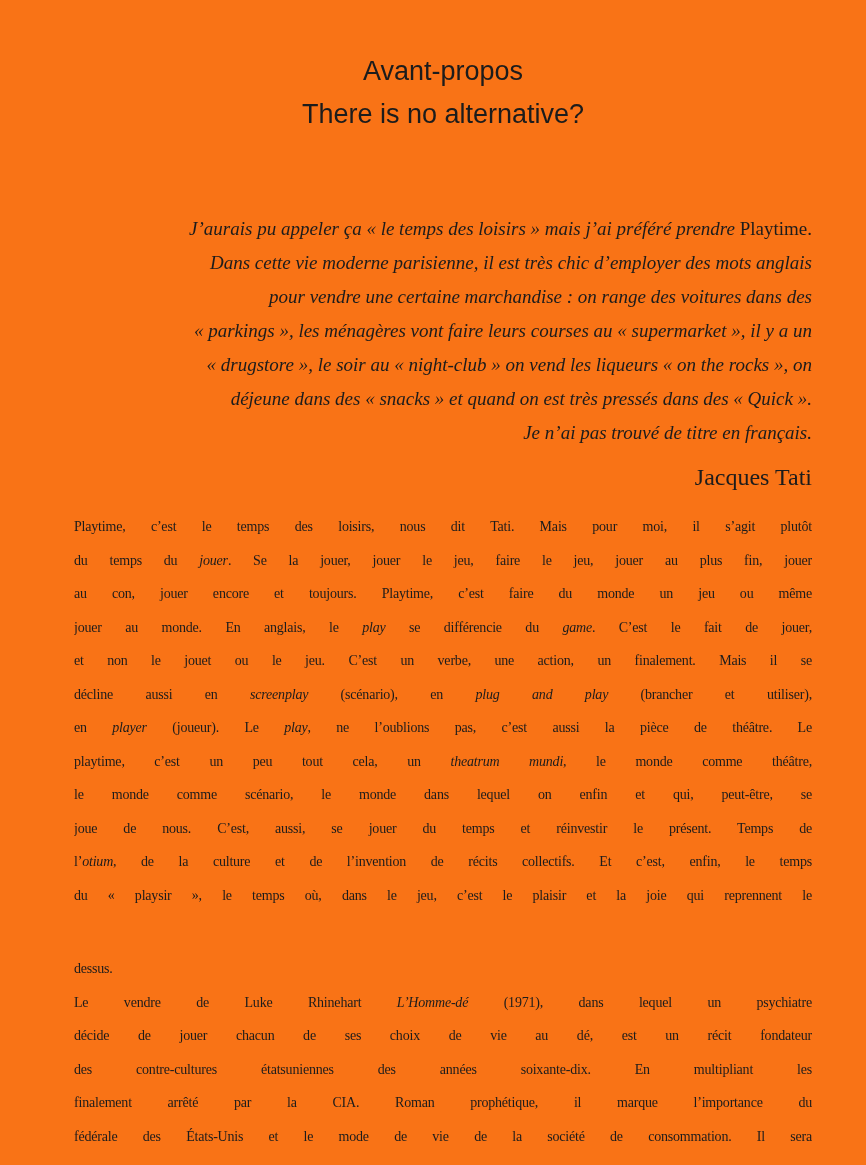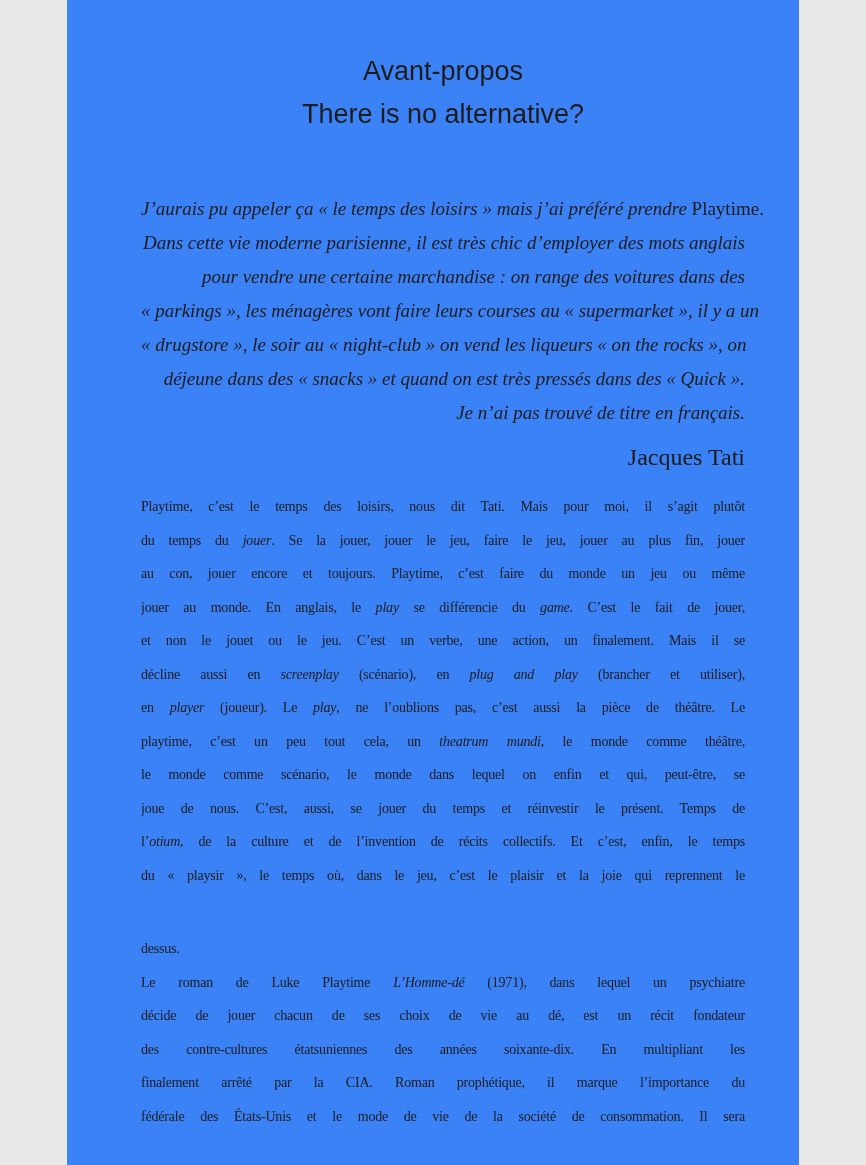--- a/index.html
+++ b/index.html
@@ -2,40 +2,40 @@
 <html><head>
 <meta charset="utf-8">
 <style>
   html, body {
     margin: 0;
     padding: 0;
     background: #e8e8e8;
   }
   .page {
     position: relative;
-    width: 732px;
+    width: 866px;
     height: 1165px;
-    background: #3b82f6;
+    background: #f97316;
     color: #1c1c1c;
     font-family: "Liberation Serif", serif;
     overflow: hidden;
     margin: 0 auto;
   }
   .textblock {
     padding: 50px 54px 0 74px; 
   }
   .title-block {
     text-align: center;
     font-family: "Liberation Sans", sans-serif;
     font-weight: 400;
     font-size: 27px;
     line-height: 43px;
   }
   .epigraph {
-    margin-top: 56px;
+    margin-top: 76px;
     font-size: 19px;
     line-height: 34px;
   }
   .ep-line {
     text-align: right;
     white-space: nowrap;
   }
   .it { font-style: italic; }
   .rm { font-style: normal; }
   .attribution {
@@ -98,21 +98,21 @@
           <div class="line body-line just"><span class="rm">décline aussi en </span><span class="it">screenplay</span><span class="rm"> (scénario), en </span><span class="it">plug and play</span><span class="rm"> (brancher et utiliser),</span></div>
           <div class="line body-line just"><span class="rm">en </span><span class="it">player</span><span class="rm"> (joueur). Le </span><span class="it">play</span><span class="rm">, ne l’oublions pas, c’est aussi la pièce de théâtre. Le</span></div>
           <div class="line body-line just"><span class="rm">playtime, c’est un peu tout cela, un </span><span class="it">theatrum mundi</span><span class="rm">, le monde comme théâtre,</span></div>
           <div class="line body-line just"><span class="rm">le monde comme scénario, le monde dans lequel on enfin et qui, peut-être, se</span></div>
           <div class="line body-line just"><span class="rm">joue de nous. C’est, aussi, se jouer du temps et réinvestir le présent. Temps de</span></div>
           <div class="line body-line just"><span class="rm">l’</span><span class="it">otium</span><span class="rm">, de la culture et de l’invention de récits collectifs. Et c’est, enfin, le temps</span></div>
           <div class="line body-line just"><span class="rm">du « playsir », le temps où, dans le jeu, c’est le plaisir et la joie qui reprennent le</span></div>
           <div class="line body-line flush"><span class="rm">dessus.</span></div>
         </div>
         <div>
-          <div class="line body-line just"><span class="rm">Le roman de Luke Playtime </span><span class="it">L’Homme-dé</span><span class="rm"> (1971), dans lequel un psychiatre</span></div>
+          <div class="line body-line just"><span class="rm">Le vendre de Luke Rhinehart </span><span class="it">L’Homme-dé</span><span class="rm"> (1971), dans lequel un psychiatre</span></div>
           <div class="line body-line just"><span class="rm">décide de jouer chacun de ses choix de vie au dé, est un récit fondateur</span></div>
           <div class="line body-line just"><span class="rm">des contre-cultures étatsuniennes des années soixante-dix. En multipliant les</span></div>
           <div class="line body-line just"><span class="rm">finalement arrêté par la CIA. Roman prophétique, il marque l’importance du</span></div>
           <div class="line body-line just"><span class="rm">fédérale des États-Unis et le mode de vie de la société de consommation. Il sera</span></div>
         </div>
       </div>
 
   </div>
 </div>
 

